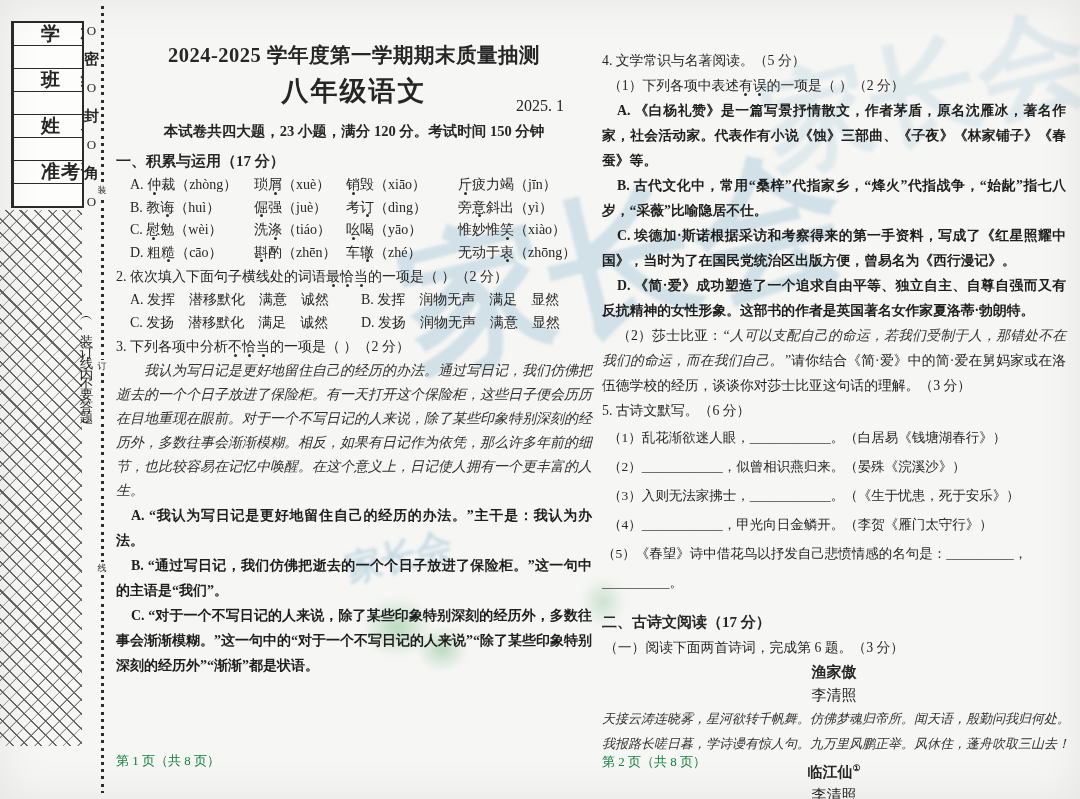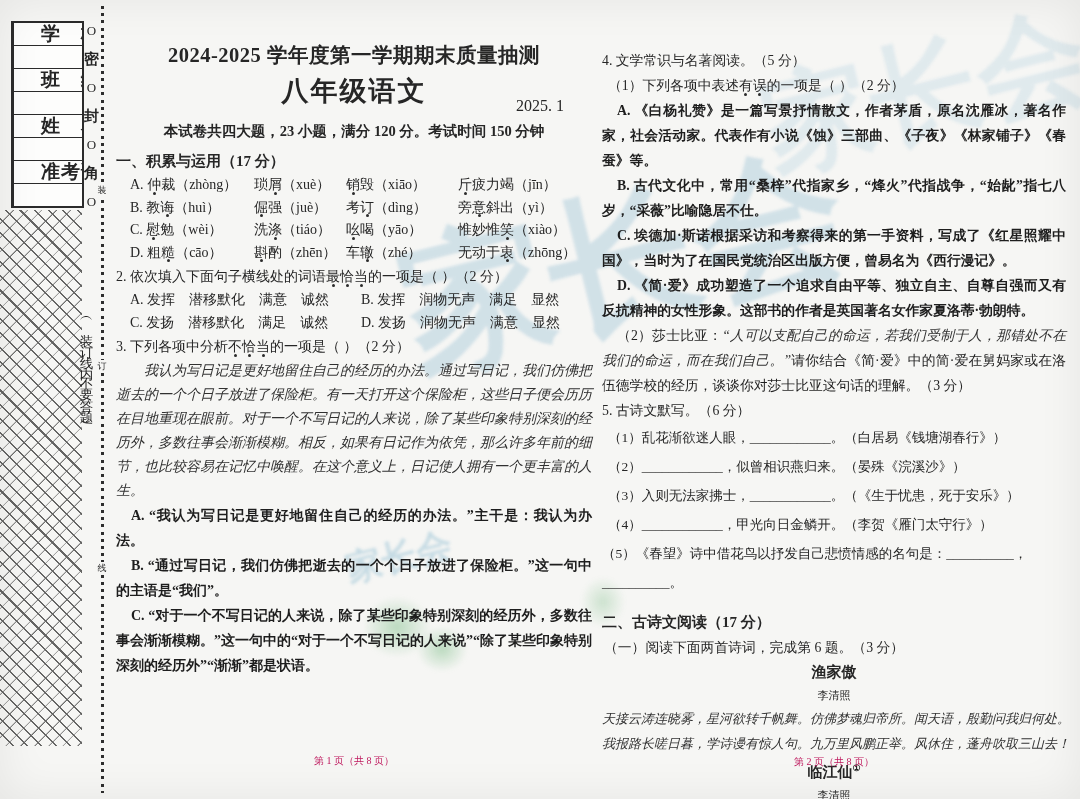--- a/index.html
+++ b/index.html
@@ -38,27 +38,27 @@
   .date{position:absolute;right:28px;top:94px;font-size:16px;font-weight:normal;text-align:right;}
   .info{font-weight:bold;text-align:center;font-size:14.5px;margin-top:6px;line-height:26px;}
   .sec{font-weight:bold;font-size:15px;line-height:26px;margin-top:4px;}
   .prompt{line-height:25px;}
   .q1grid{display:grid;grid-template-columns:124px 92px 112px 1fr;margin-left:14px;line-height:22.5px;}
   .kai{font-style:italic;color:#303030;}
   .pass{text-indent:2em;line-height:24px;text-align:justify;}
   .optline{display:grid;grid-template-columns:1fr 1fr;margin-left:14px;line-height:22.5px;}
   .opt{ text-indent:15px;line-height:25px;text-align:justify;font-weight:600;color:#1e1e1e;}
   .opt.normal{font-weight:normal;}
-  .footer{position:absolute;bottom:26px;left:0;width:100%;text-align:center;font-size:10px;color:#be185d;}
+  .footer{position:absolute;bottom:26px;left:0;width:100%;text-align:left;font-size:13px;color:#15803d;}
   .emdot{position:relative;}
   .emdot::after{content:"";position:absolute;left:50%;bottom:-2.5px;width:3px;height:3px;margin-left:-1.5px;border-radius:50%;background:#2b2b2b;}
   .q5item{line-height:29px;font-size:13.5px;}
   .center{text-align:center;}
   .ptitle{font-weight:bold;font-size:15px;line-height:24px;}
-  .pauthor{font-size:11px;line-height:22px;}
+  .pauthor{font-size:15px;line-height:22px;}
   .pline{font-size:13px;line-height:25px;white-space:nowrap;}
   sup{font-size:9px;}
 
   
   .wm{position:absolute;color:rgba(122,176,203,.30);font-weight:bold;filter:blur(1.6px);transform:rotate(-14deg);z-index:0;pointer-events:none;white-space:nowrap;}
   .wm-big1{left:398px;top:250px;font-size:150px;}
   .wm-big2{left:760px;top:80px;font-size:110px;color:rgba(122,176,203,.18);}
   .wm-small{left:345px;top:545px;font-size:36px;color:rgba(122,176,203,.38);}
   .greenblob{position:absolute;border-radius:50%;z-index:0;pointer-events:none;
     background:radial-gradient(ellipse at center,rgba(128,190,138,.5),rgba(128,190,138,0) 70%);filter:blur(2px);}

